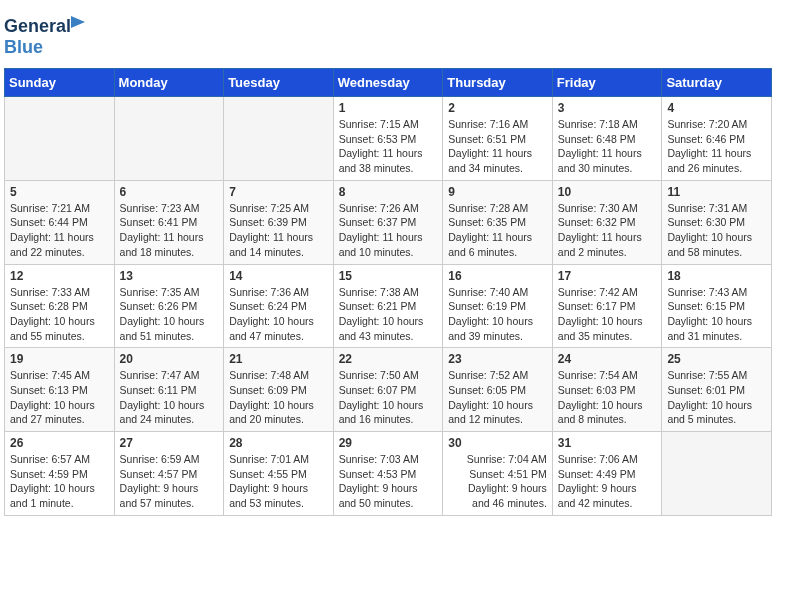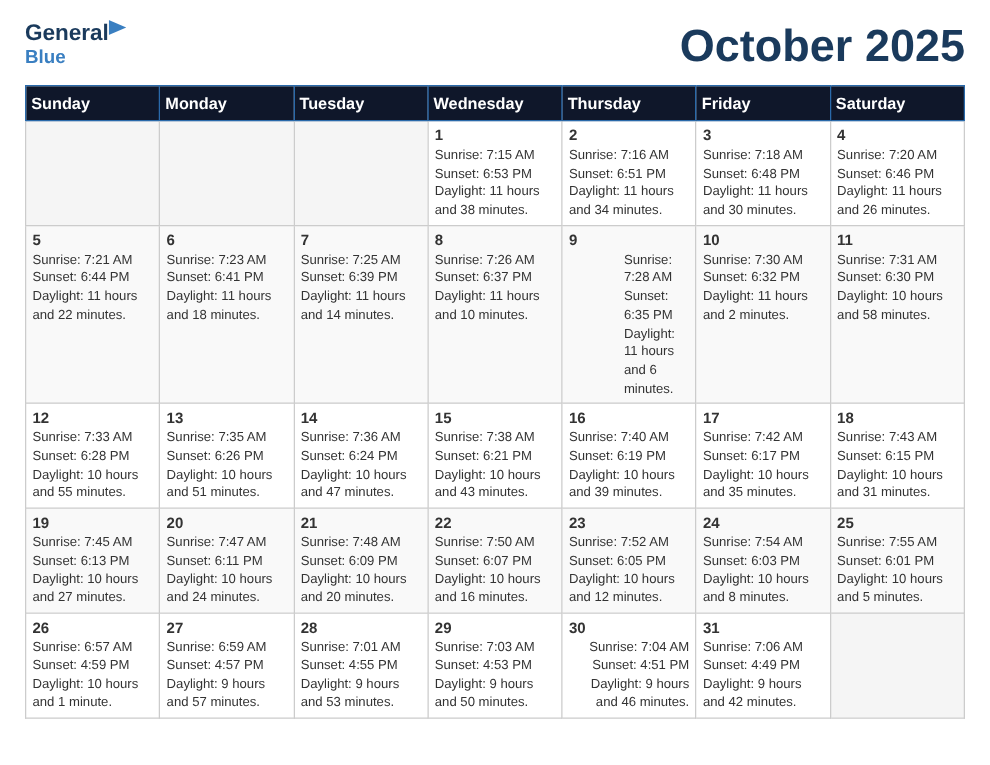--- a/index.html
+++ b/index.html
@@ -4,21 +4,21 @@
   <style>
     * { box-sizing: border-box; margin: 0; padding: 0; }
     body {
       font-family: Arial, sans-serif;
       background: #fff;
       width: 792px;
       min-height: 612px;
     }
     .container {
       width: 792px;
-      padding: 16px 20px 10px 20px;
+      padding: 16px 20px 10px 4px;
     }
     .header {
       display: flex;
       justify-content: space-between;
       align-items: flex-start;
       margin-bottom: 10px;
     }
     .logo {
       display: flex;
       flex-direction: column;
@@ -35,21 +35,21 @@
     .location {
       font-size: 15px;
       color: #333;
     }
     .calendar {
       width: 100%;
       border-collapse: collapse;
       border: 1px solid #ccc;
     }
     .calendar th {
-      background: #0f172a;
+      background: #1d4ed8;
       color: #fff;
       font-size: 13px;
       font-weight: bold;
       padding: 6px 4px;
       text-align: left;
       border: 1px solid #2a6aaa;
     }
     .calendar td {
       width: calc(100% / 7);
       vertical-align: top;
@@ -90,25 +90,24 @@
     <div class="logo">
     <div style="display:flex;align-items:center;">
       <div style="position:relative;display:inline-block;">
         <span style="font-family:Arial,sans-serif;font-size:18px;font-weight:bold;color:#1a3a5c;">General</span>
         <svg style="position:absolute;top:0;right:-14px;" width="14" height="12" viewBox="0 0 14 12">
           <polygon points="0,0 14,6 0,12" fill="#3a7fc1"></polygon>
         </svg>
       </div>
     </div>
     <div>
-      <span style="font-family:Arial,sans-serif;font-size:15px;font-weight:bold;color:#3a7fc1;">Blue</span>
+      <span style="font-family:Arial,sans-serif;font-size:18px;font-weight:bold;color:#3a7fc1;">Blue</span>
     </div>
   </div>
     <div class="title-block">
-      <div class="month-title">October 2025</div>
     </div>
   </div>
 
   <table class="calendar">
     <thead>
       <tr>
         <th>Sunday</th>
         <th>Monday</th>
         <th>Tuesday</th>
         <th>Wednesday</th>
@@ -175,21 +174,21 @@
           </td>
           <td>
             <span class="day-num">8</span>
             <div class="day-info" style="white-space: pre-line;">Sunrise: 7:26 AM
 Sunset: 6:37 PM
 Daylight: 11 hours
 and 10 minutes.</div>
           </td>
           <td>
             <span class="day-num">9</span>
-            <div class="day-info" style="white-space: pre-line; margin-left: 44px;">Sunrise: 7:28 AM
+            <div class="day-info" style="white-space: pre-line;">Sunrise: 7:28 AM
 Sunset: 6:35 PM
 Daylight: 11 hours
 and 6 minutes.</div>
           </td>
           <td>
             <span class="day-num">10</span>
             <div class="day-info" style="white-space: pre-line;">Sunrise: 7:30 AM
 Sunset: 6:32 PM
 Daylight: 11 hours
 and 2 minutes.</div>

